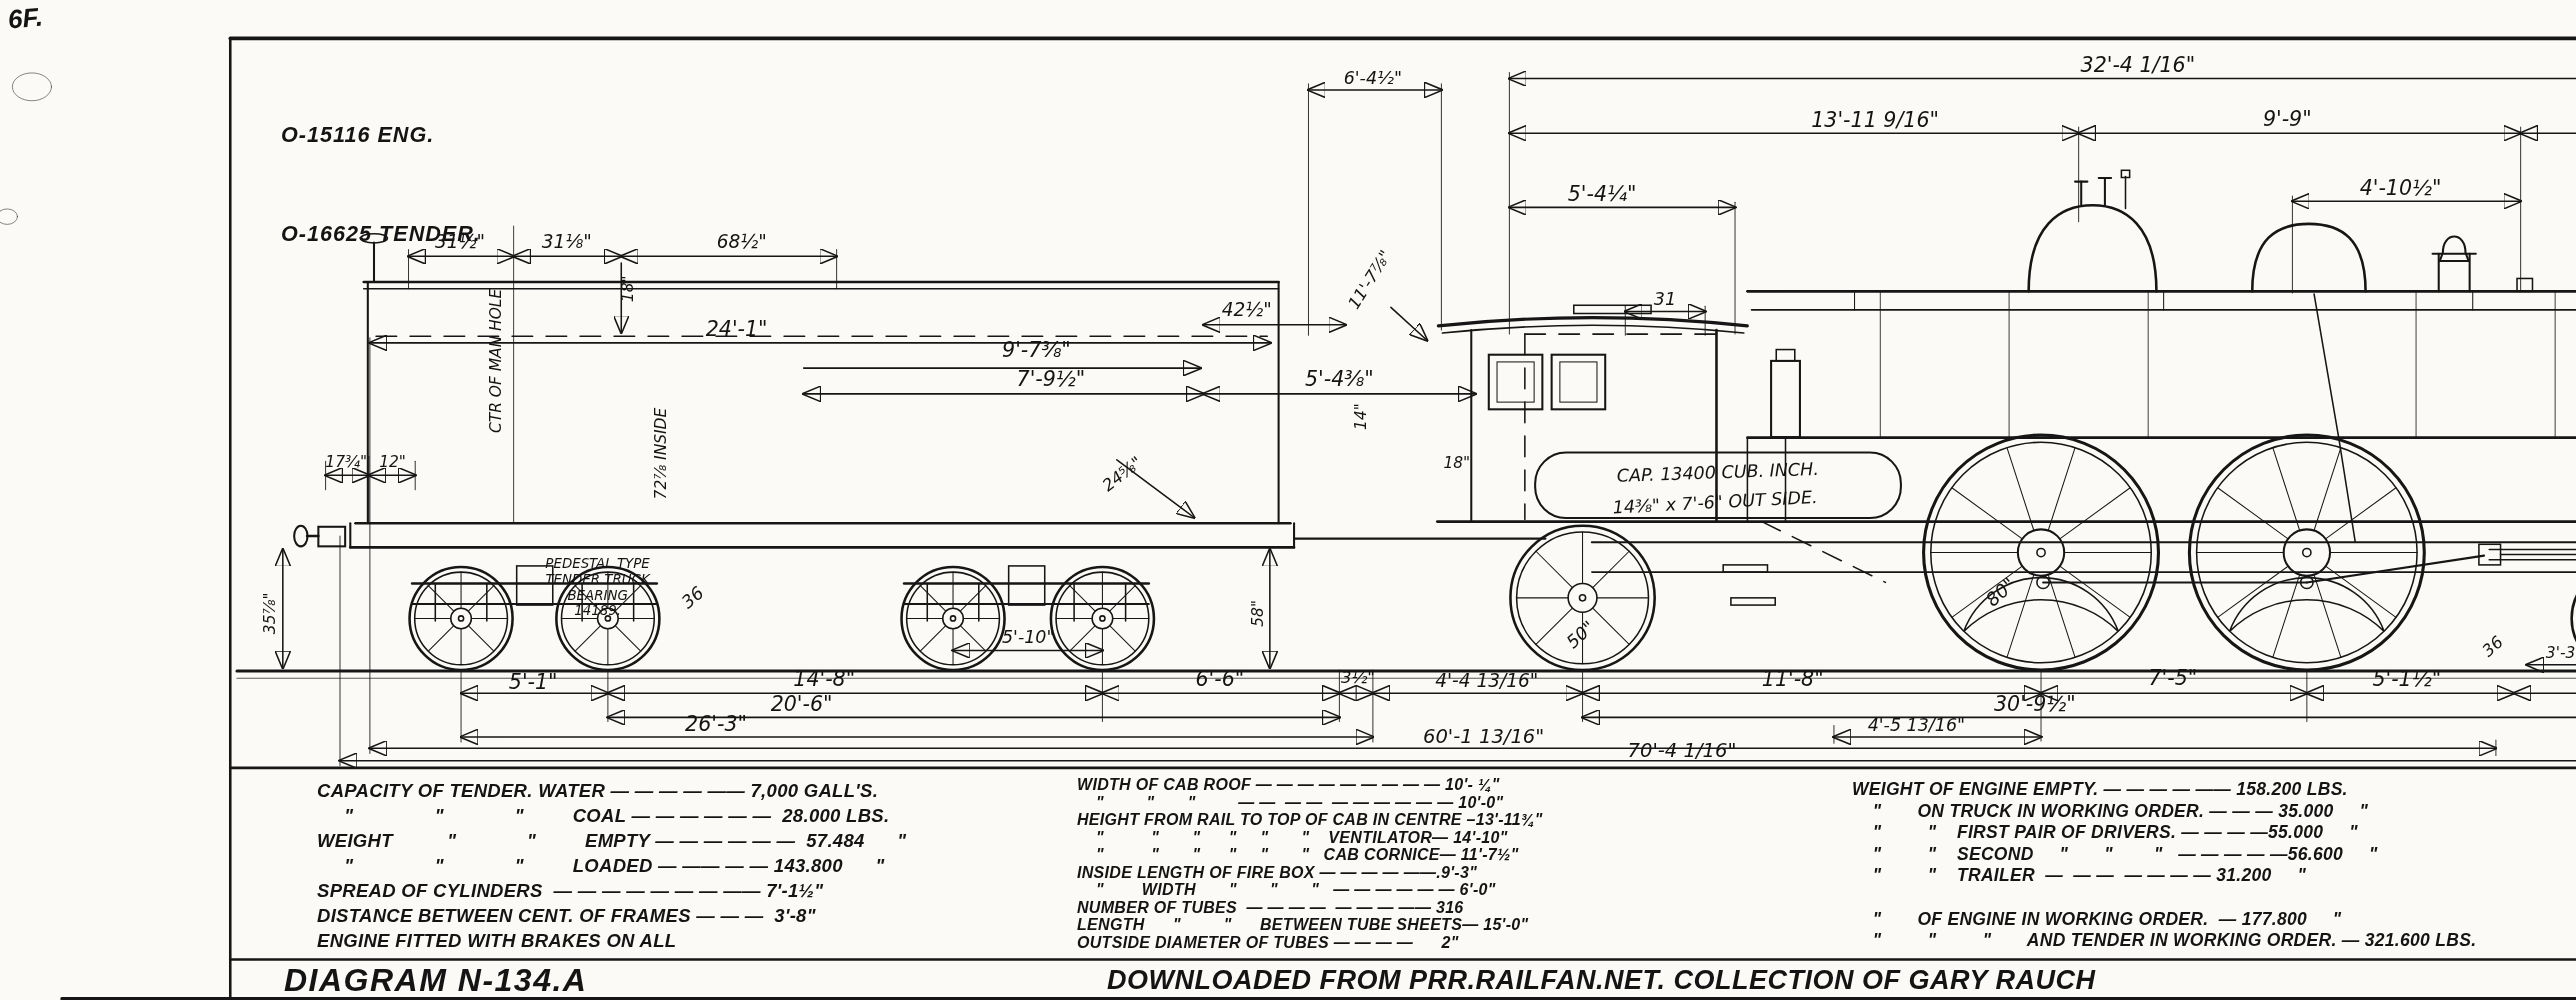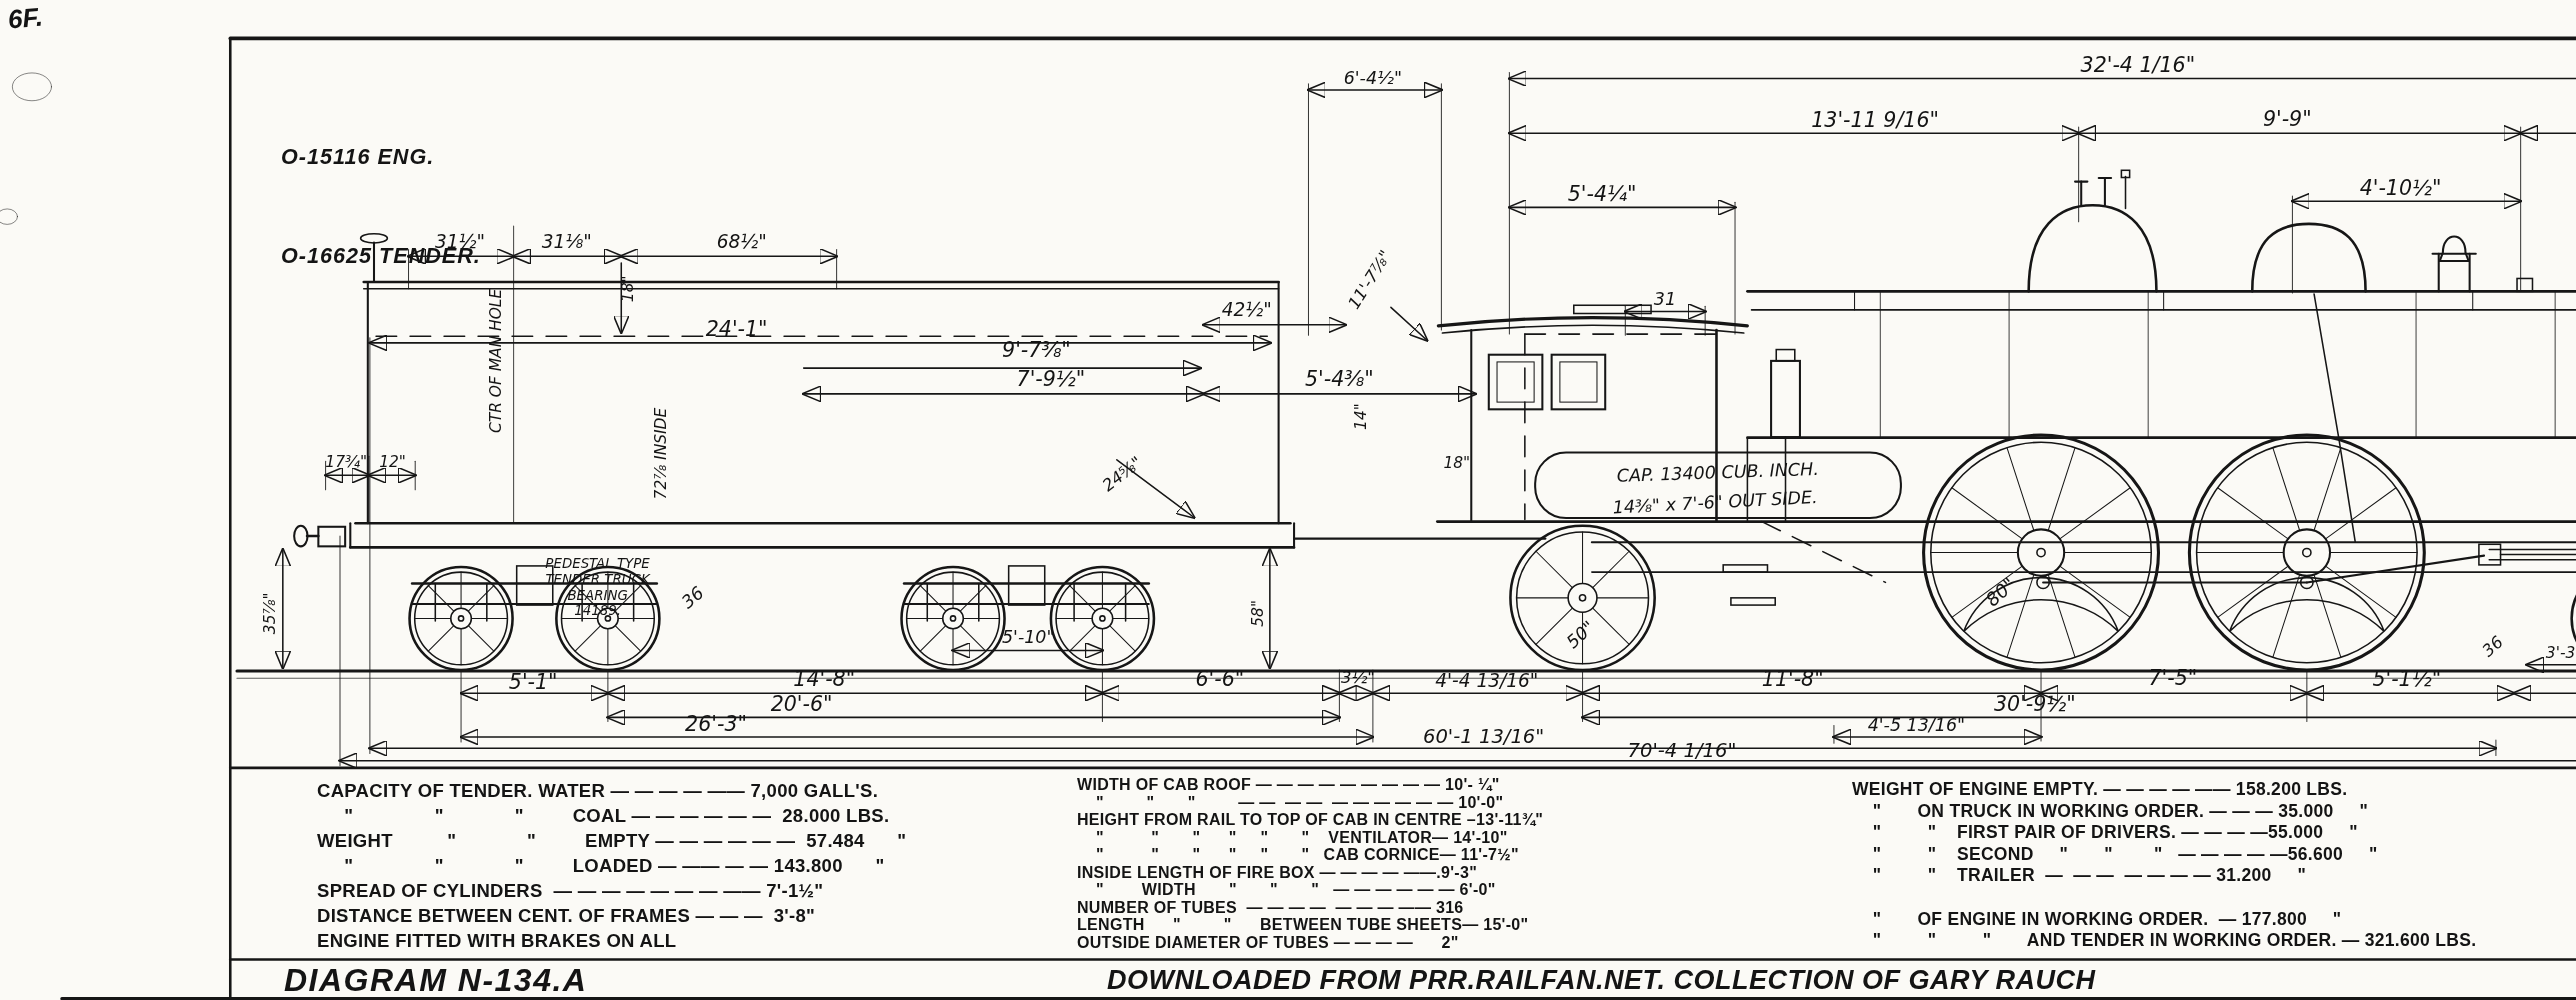--- a/index.html
+++ b/index.html
@@ -10,25 +10,25 @@
   .w2{stroke-width:2}.w3{stroke-width:3}.w4{stroke-width:4}.w5{stroke-width:5}.w6{stroke-width:6}.w7{stroke-width:7}
   .dim{stroke-width:3;marker-start:url(#as);marker-end:url(#ae);}
   .dima{stroke-width:3;marker-end:url(#ae);}
   .ext{stroke-width:2;opacity:.85;}
   .dash{stroke-dasharray:40 26;}
   .stain{fill:#121212;stroke:none;}
   #drawing text{font-family:"DejaVu Sans",sans-serif;font-style:italic;font-weight:500;
                 fill:#141414;text-anchor:middle;stroke:none;}
   .overlay{position:absolute;white-space:pre;}
   #corner-mark{left:8.2px;top:3.1px;font-size:26px;font-weight:bold;font-style:italic;transform:rotate(-5deg);}
-  #engine-numbers{left:281px;top:74px;font-size:21.6px;font-style:italic;font-weight:600;letter-spacing:1px;line-height:33px;}
+  #engine-numbers{left:281px;top:52px;font-size:21.6px;font-style:italic;font-weight:600;letter-spacing:1px;line-height:33px;}
   #diagram-number{left:284px;top:962px;font-size:32px;font-style:italic;font-weight:bold;letter-spacing:1.5px;
                   border-bottom:2.6px solid #161616;padding:0 26px 2.1px 0;}
   #credit-line{left:1107px;top:965px;font-size:27px;font-style:italic;font-weight:600;letter-spacing:0.5px;}
-  .spec-col{position:absolute;font-weight:bold;letter-spacing:0.3px;white-space:pre;}
+  .spec-col{position:absolute;font-weight:bold;letter-spacing:0.3px;white-space:pre;font-style:italic;}
   .spec-line{white-space:pre;}
 </style>
 </head>
 <body>
 
 <div id="sheet">
 
   <svg id="drawing" width="3111" height="1001" viewBox="0 0 6039 1942">
     <defs>
       <marker id="ae" markerWidth="12" markerHeight="10" refX="11" refY="5" orient="auto">

